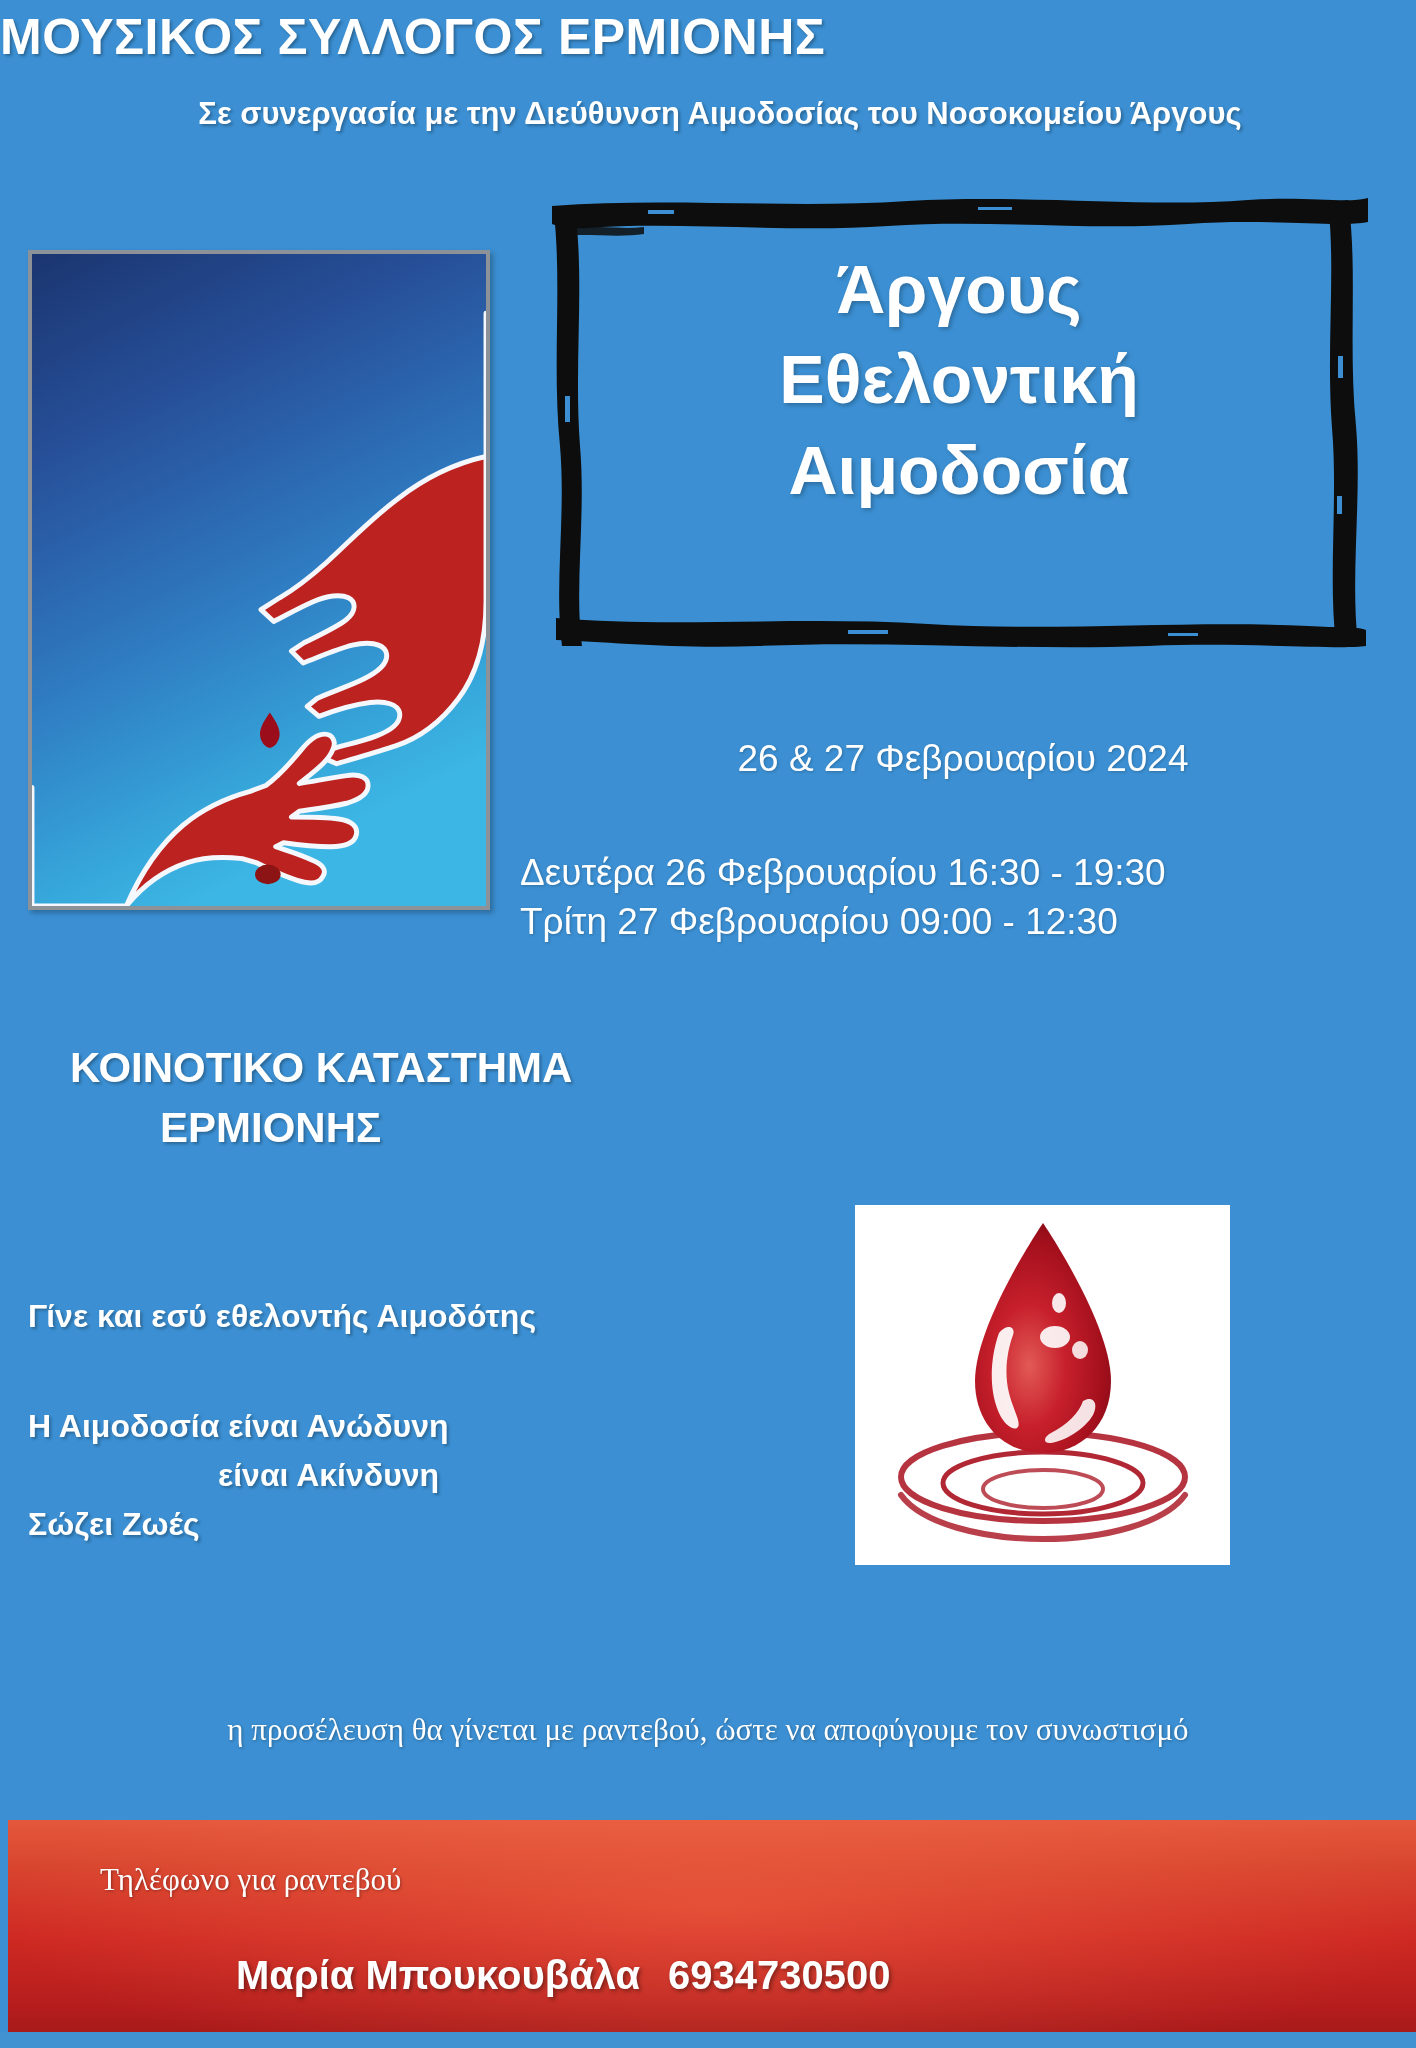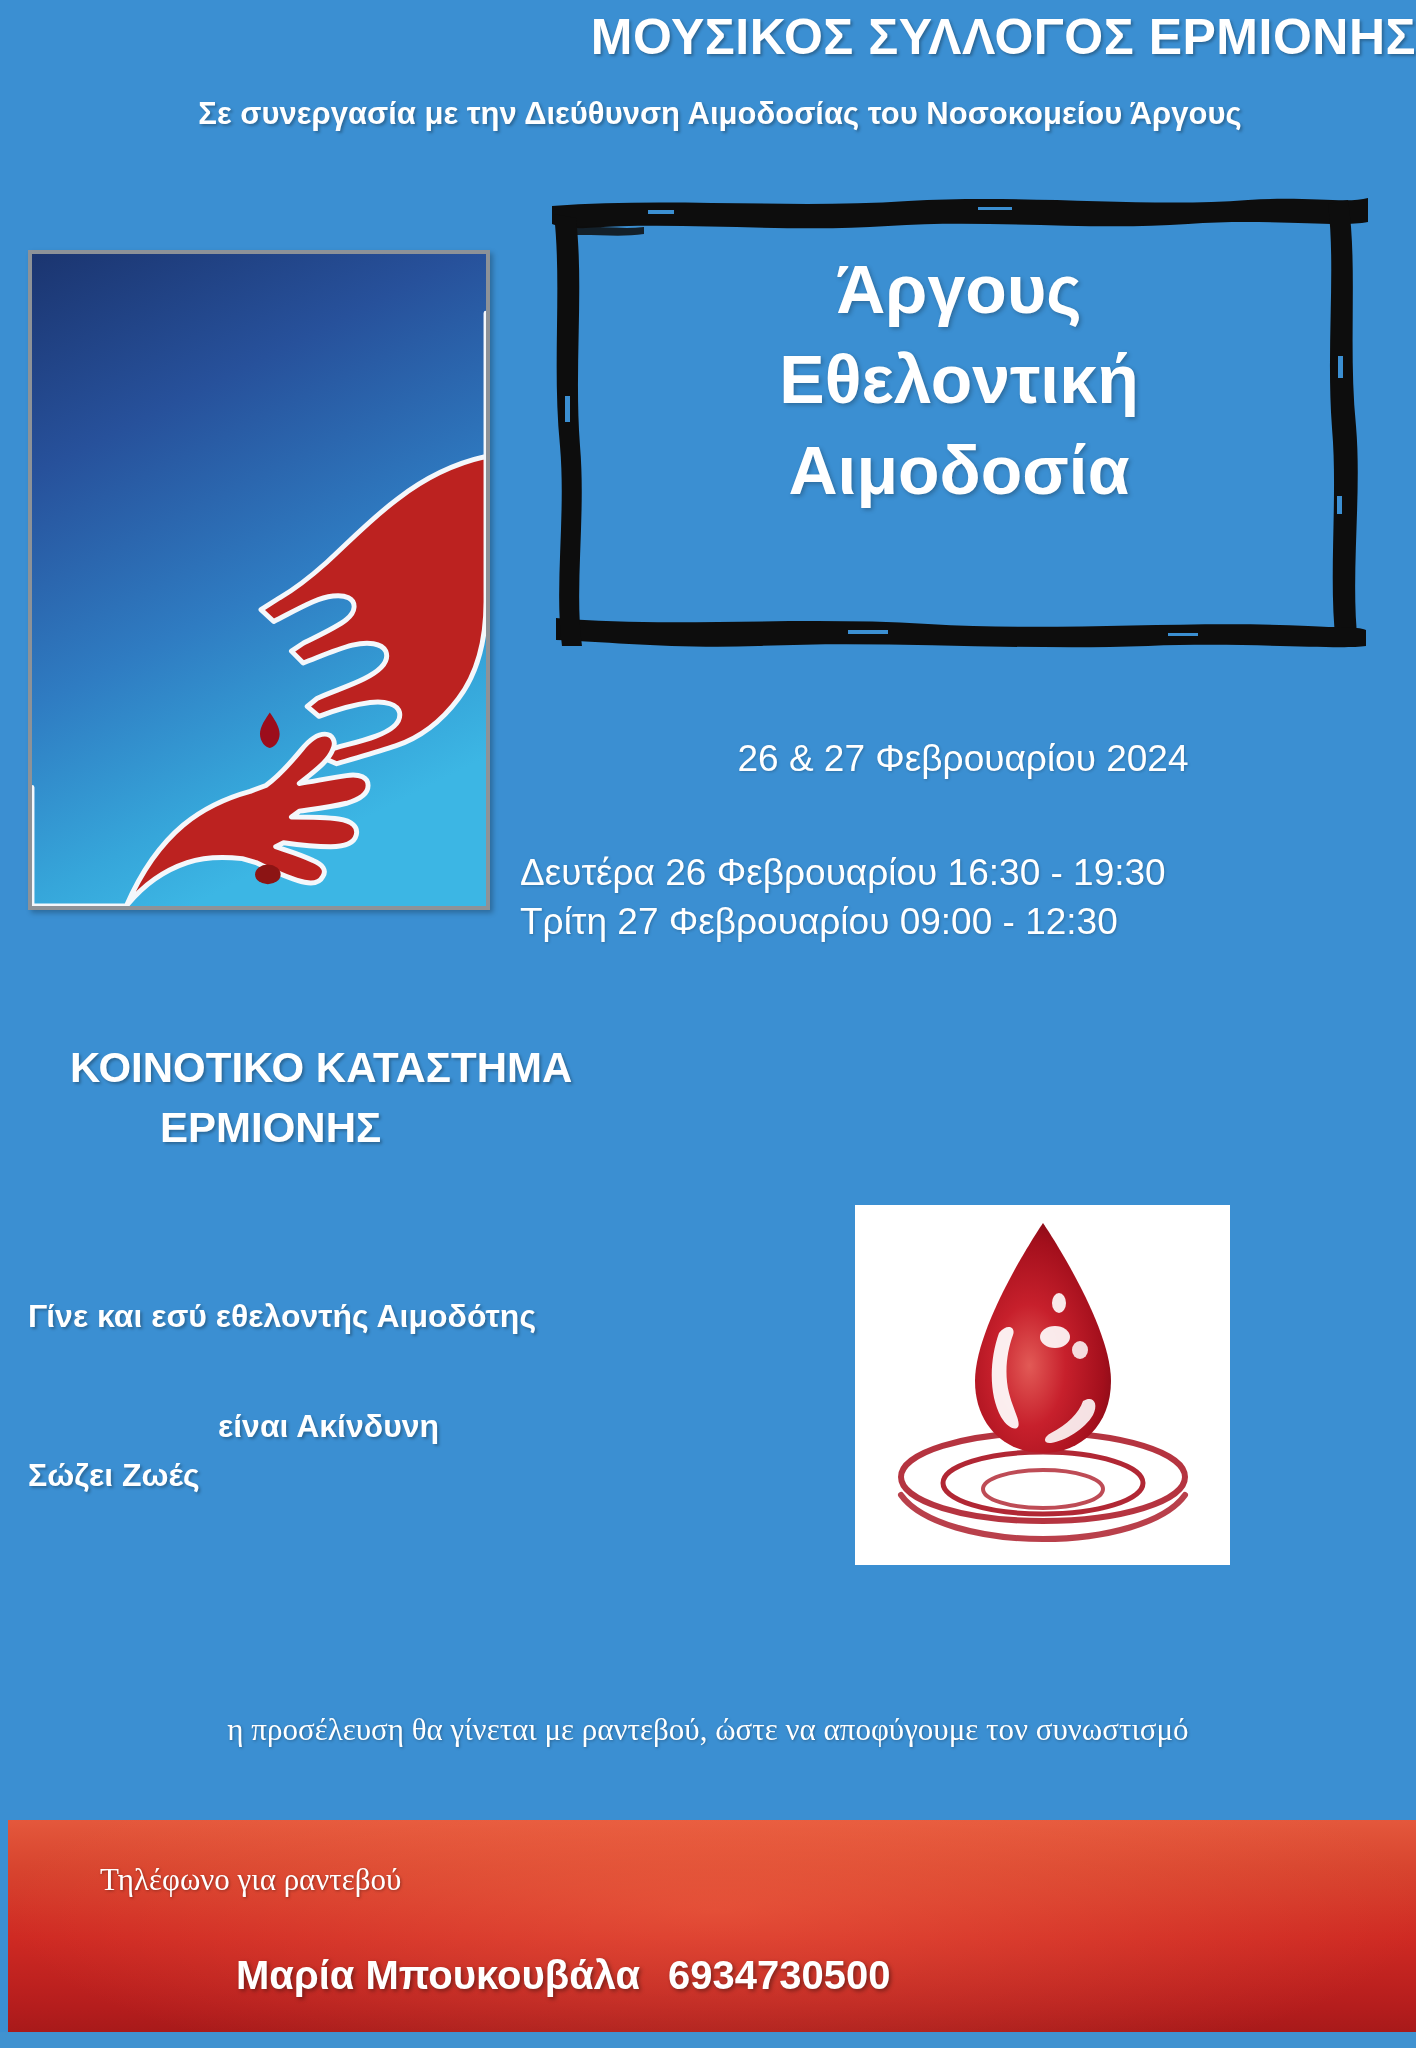--- a/index.html
+++ b/index.html
@@ -15,21 +15,21 @@
     background: #3b8fd2;
     font-family: "Liberation Sans", sans-serif;
   }
 
   
   .org-title {
     position: absolute;
     top: 8px;
     left: 0;
     width: 1416px;
-    text-align: right;
+    text-align: left;
     font-size: 50px;
     font-weight: bold;
     color: #ffffff;
     letter-spacing: 0.5px;
     text-shadow: 2px 2px 3px rgba(0,0,0,0.28);
     font-family: "Liberation Sans", sans-serif;
   }
   .org-subtitle {
     position: absolute;
     top: 96px;
@@ -357,20 +357,21 @@
   </div>
 
   <div class="venue">
     <span>ΚΟΙΝΟΤΙΚΟ ΚΑΤΑΣΤΗΜΑ</span>
     <span class="l2">ΕΡΜΙΟΝΗΣ</span>
   </div>
 
   <div class="slogan-call">Γίνε και εσύ εθελοντής Αιμοδότης</div>
 
   <div class="slogan-block">
+    <span>Η Αιμοδοσία είναι Ανώδυνη</span>
     <span class="indent">είναι Ακίνδυνη</span>
     <span>Σώζει Ζωές</span>
   </div>
 
   <div class="drop-card">
     <svg viewBox="0 0 375 360" preserveAspectRatio="xMidYMid meet">
       <defs>
         <radialGradient id="dropG" cx="0.40" cy="0.62" r="0.70">
           <stop offset="0%" stop-color="#e25a56"></stop>
           <stop offset="38%" stop-color="#c7202c"></stop>

